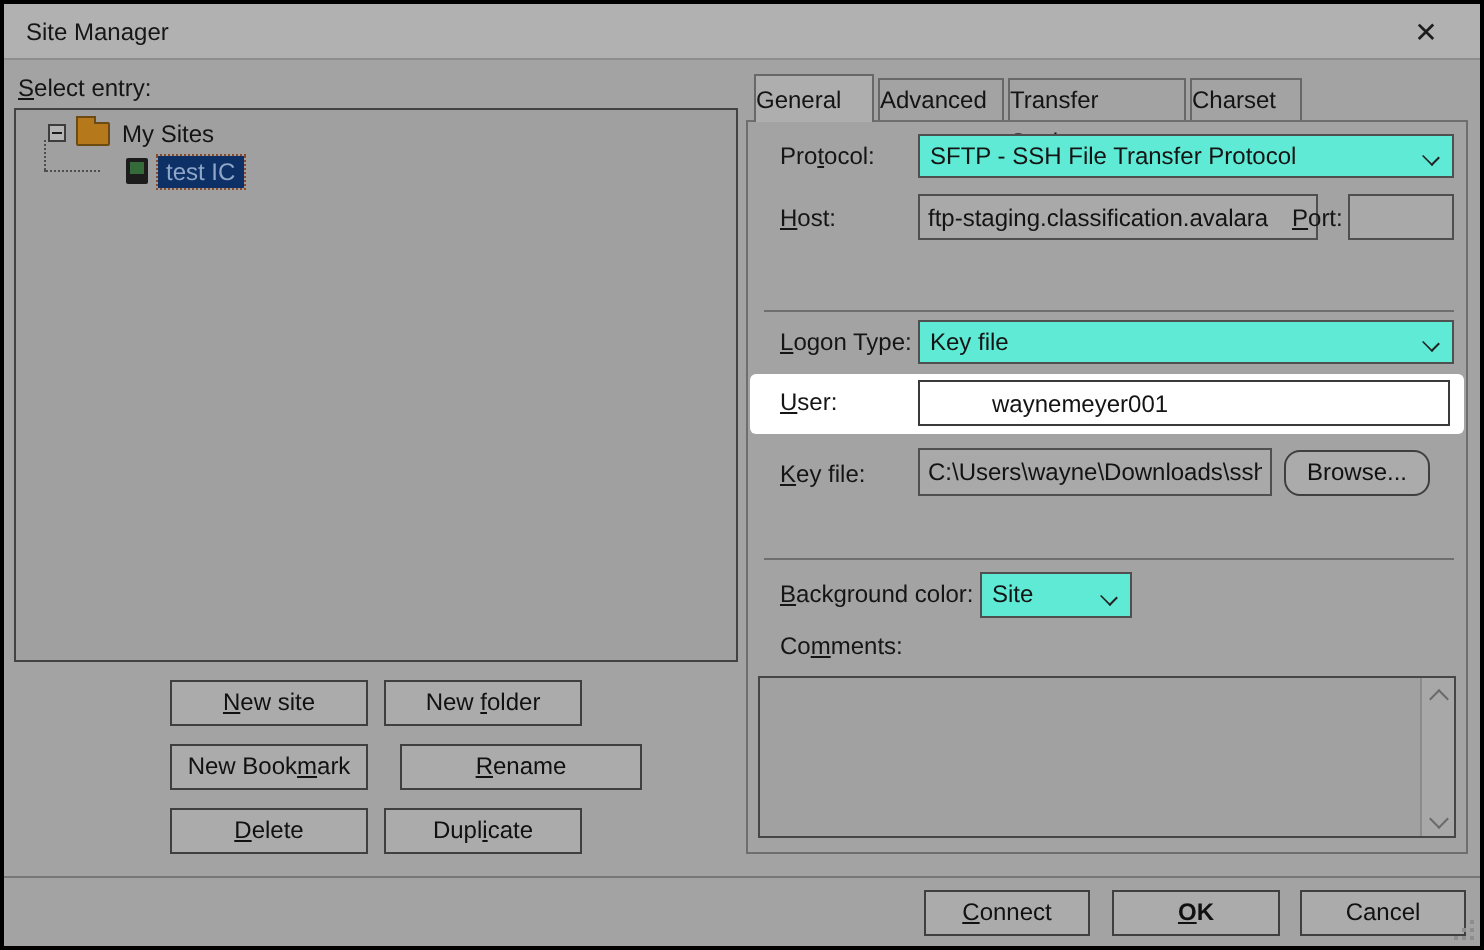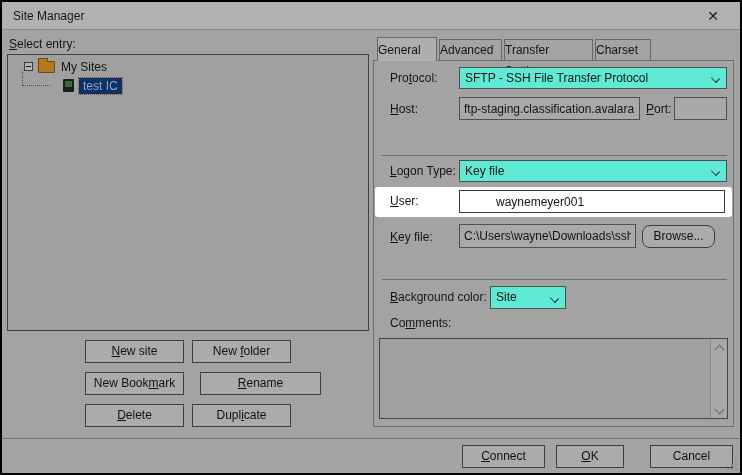--- a/index.html
+++ b/index.html
@@ -131,21 +131,21 @@
 
     <div class="pane">
 
       <span class="lbl" style="position:absolute; left:16px; top:10px;">Pro<u>t</u>ocol:</span>
       <div class="dropdown" style="left:85px; top:6px; width:268px; height:22px;">
         <span>SFTP - SSH File Transfer Protocol</span>
         <span class="chevron"></span>
       </div>
 
       <span class="lbl" style="position:absolute; left:16px; top:41px;"><u>H</u>ost:</span>
-      <input class="text" style="left: 85px; top: 36px; width: 181px; height: 23px;" value="ftp-staging.classification.avalara">
+      <input class="text" style="left: 85px; top: 36px; width: 200px; height: 23px;" value="ftp-staging.classification.avalara">
       <span class="lbl" style="position:absolute; left:272px; top:41px;"><u>P</u>ort:</span>
       <input class="text" style="left: 300px; top: 36px; width: 53px; height: 23px;" value="">
 
       <div class="sep" style="left:8px; top:94px; width:345px;"></div>
 
       <span class="lbl" style="position:absolute; left:16px; top:103px;"><u>L</u>ogon Type:</span>
       <div class="dropdown" style="left:85px; top:99px; width:268px; height:22px;">
         <span>Key file</span>
         <span class="chevron"></span>
       </div>
@@ -171,18 +171,18 @@
         <span></span>
         <div class="scrollbar">
           <div class="scroll-arrow scroll-up"><span class="glyph"></span></div>
           <div class="scroll-arrow scroll-down"><span class="glyph"></span></div>
         </div>
       </div>
     </div>
 
     <div class="footer-sep"></div>
     <div class="btn" style="left:460px; top:443px; width:83px;"><u>C</u>onnect</div>
-    <div class="btn" style="left:554px; top:443px; width:68px;"><u>O</u>K</div>
+    <div class="btn" style="left:554px; top:443px; width:84px;font-weight:bold;"><u>O</u>K</div>
     <div class="btn" style="left:648px; top:443px; width:83px;">Cancel</div>
     <div class="resize-grip"></div>
 
   </div>
 </div>
 
 </body></html>

